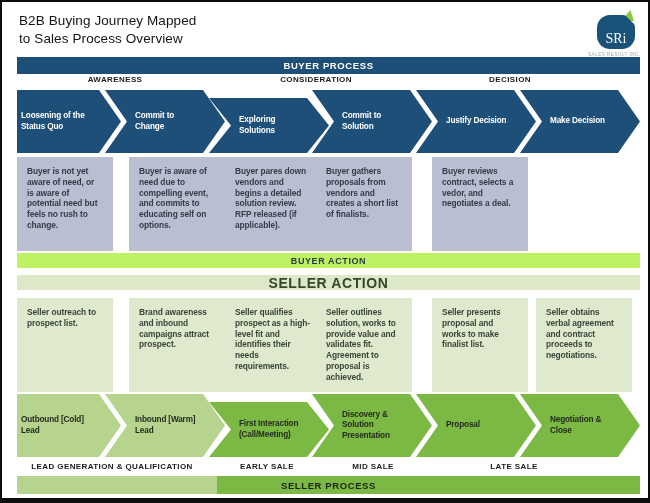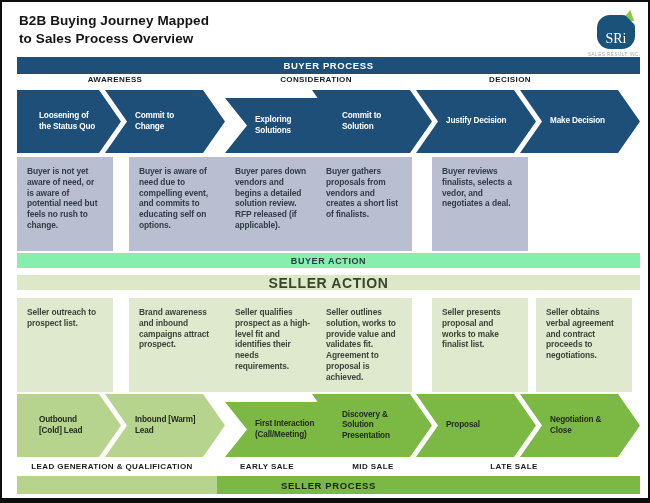--- a/index.html
+++ b/index.html
@@ -2,59 +2,59 @@
 <html><head>
 <meta charset="utf-8">
 <style>
   * { margin:0; padding:0; box-sizing:border-box; }
   body { background:#e8e8e8; font-family:"Liberation Sans", sans-serif; }
   .canvas {
     position:relative; width:650px; height:503px; background:#ffffff;
     border:2px solid #0d0d0d; border-bottom:5px solid #0d0d0d; overflow:hidden;
   }
   
-  .title { position:absolute; left:17px; top:10px; font-size:13.5px; font-weight:700;
+  .title { position:absolute; left:17px; top:10px; font-size:13.5px; font-weight:400;
            color:#141414; line-height:1.32; letter-spacing:0.1px; }
   
   .logo { position:absolute; top:8px; right:8px; width:52px; height:50px; }
   .logo-tri { position:absolute; top:0; right:6px; width:13px; height:11px;
               background:#8dc63f; clip-path:polygon(0 100%, 72% 0, 100% 100%); }
   .logo-sq { position:absolute; top:5px; right:5px; width:38px; height:34px; background:#1a527a;
              clip-path:polygon(0 0, calc(100% - 10px) 0, 100% 10px, 100% 100%, 0 100%);
              display:flex; align-items:flex-end; justify-content:center;border-radius:13px; }
   .logo-sq span { font-family:"Liberation Serif", serif; font-size:14px; color:#ffffff; padding-bottom:2px; }
   .logo-sub { position:absolute; top:42px; right:0; width:52px; text-align:center;
               font-size:4.5px; color:#98a4ad; letter-spacing:0.55px; white-space:nowrap; }
   
   .banner { position:absolute; left:15px; width:623px; display:flex; align-items:center;
             justify-content:center; font-weight:700; letter-spacing:0.6px; }
   .banner.bp { top:55px; height:17px; background:#1e4f78; color:#ffffff; font-size:9.5px; }
-  .banner.ba { top:251px; height:15px; background:#86efac; color:#2c3947; font-size:9px; }
+  .banner.ba { top:251px; height:15px; background:#bef264; color:#2c3947; font-size:9px; }
   .banner.sa { top:273px; height:15px; background:#dce8c8; color:#38452d; font-size:14px; }
   
   .labels { position:absolute; left:0; width:650px; height:12px; }
   .labels.stages { top:73px; }
   .labels.phases { top:460px; }
   .labels span { position:absolute; transform:translateX(-50%); white-space:nowrap;
                  font-size:8px; font-weight:600; color:#1b1b1b; letter-spacing:0.4px; }
   .stages .c1 { left:113px; } .stages .c2 { left:314px; } .stages .c3 { left:508px; }
   .phases .c1 { left:110px; } .phases .c2 { left:265px; } .phases .c3 { left:371px; } .phases .c4 { left:512px; }
   
   .arrows { position:absolute; left:0; width:650px; height:63px; }
   .arrows.blue { top:88px; }
   .arrows.green { top:392px; }
   .chev { position:absolute; top:0; bottom:0; display:flex; align-items:center; }
   .chev .lbl { font-size:8.2px; font-weight:700; line-height:1.3; letter-spacing:-0.15px; }
   .chev.first { clip-path:polygon(0 0, calc(100% - 22px) 0, 100% 50%, calc(100% - 22px) 100%, 0 100%); }
   .chev.rest  { clip-path:polygon(0 0, calc(100% - 22px) 0, 100% 50%, calc(100% - 22px) 100%, 0 100%, 22px 50%); }
-  .chev.first .lbl { padding-left:22px; padding-right:24px; }
+  .chev.first .lbl { padding-left:4px; padding-right:24px; }
   .chev.rest  .lbl { padding-left:30px; padding-right:22px; }
   .chev:nth-child(1) { left:15px;  width:104px; }
   .chev:nth-child(2) { left:103px; width:120px; }
-  .chev:nth-child(3) { left:223px; width:120px;margin-top:8px; }
+  .chev:nth-child(3) { left:207px; width:120px;margin-top:8px; }
   .chev:nth-child(4) { left:310px; width:120px; }
   .chev:nth-child(5) { left:414px; width:120px; }
   .chev:nth-child(6) { left:518px; width:120px; }
   .arrows.blue .chev { background:#1e4f78; color:#ffffff; }
   .arrows.green .chev { color:#232b1d; }
   .arrows.green .chev:nth-child(-n+2) { background:#b6d48e; }
   .arrows.green .chev:nth-child(n+3)  { background:#7cb844; }
   
   .boxes { position:absolute; left:0; width:650px; }
   .boxes.buyer  { top:155px; height:94px; }
@@ -120,21 +120,21 @@
     <div class="chev rest">
         <span class="lbl">Make Decision</span>
       </div>
   </div>
 
   <div class="boxes buyer">
     <div class="box">Buyer is not yet aware of need, or is aware of potential need but feels no rush to change.</div>
     <div class="box">Buyer is aware of need due to compelling event, and commits to educating self on options.</div>
     <div class="box">Buyer pares down vendors and begins a detailed solution review. RFP released (if applicable).</div>
     <div class="box">Buyer gathers proposals from vendors and creates a short list of finalists.</div>
-    <div class="box">Buyer reviews finalists, selects a vedor, and negotiates a deal.</div>
+    <div class="box">Buyer reviews contract, selects a vedor, and negotiates a deal.</div>
   </div>
 
   <div class="banner ba">BUYER ACTION</div>
   <div class="banner sa">SELLER ACTION</div>
 
   <div class="boxes seller">
     <div class="box">Seller outreach to prospect list.</div>
     <div class="box">Brand awareness and inbound campaigns attract prospect.</div>
     <div class="box">Seller qualifies prospect as a high-level fit and identifies their needs requirements.</div>
     <div class="box">Seller outlines solution, works to provide value and validates fit. Agreement to proposal is achieved.</div>

